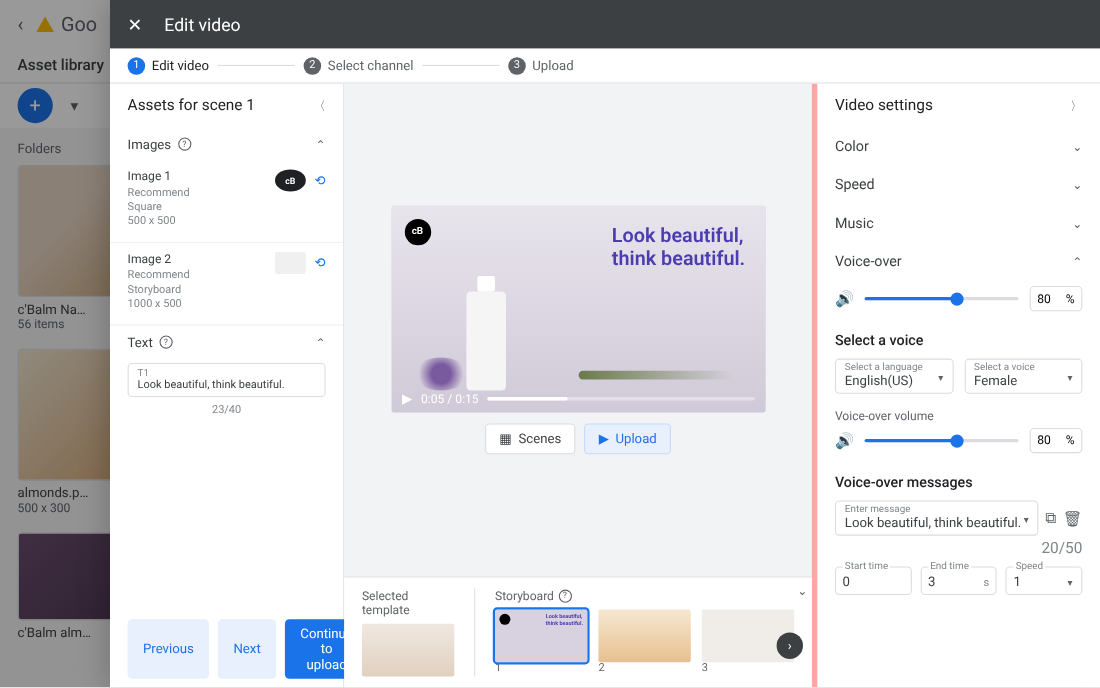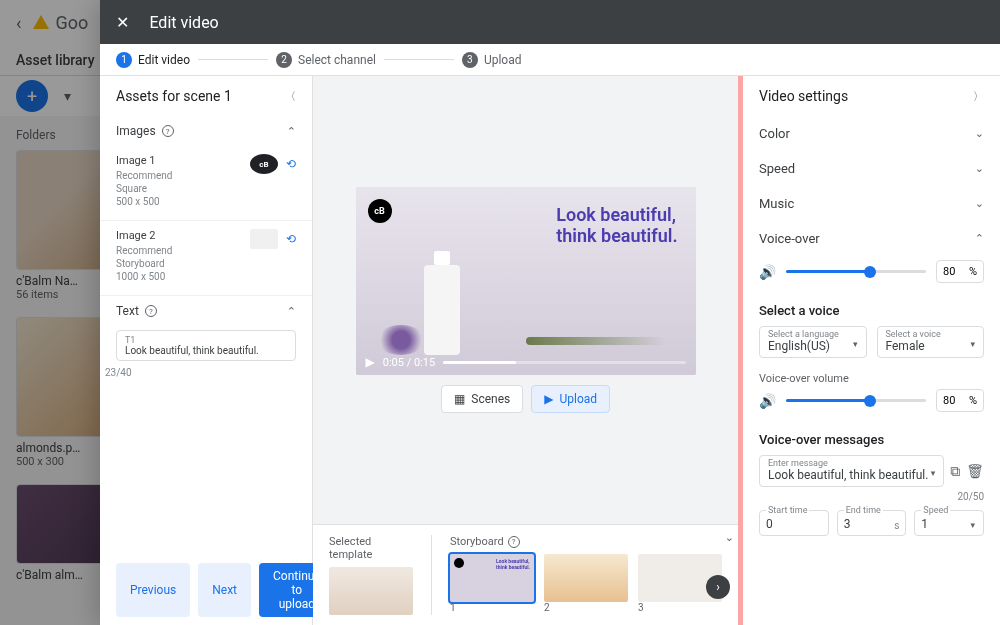--- a/index.html
+++ b/index.html
@@ -54,21 +54,21 @@
 .image-rec { color: #80868b; font-size: 10px; line-height: 1.3; }
 .image-right { display: flex; align-items: center; gap: 8px; }
 .image-preview { width: 28px; height: 20px; background: #202124; border-radius: 50%; display: flex; align-items: center; justify-content: center; color: #fff; font-size: 8px; font-weight: bold; }
 .image-preview.rect { border-radius: 2px; background: #f0f0f0; }
 .swap-icon { color: #1a73e8; font-size: 12px; }
 
 .text-input-wrap { padding: 4px 16px 4px; }
 .text-input { width: 100%; border: 1px solid #dadce0; border-radius: 4px; padding: 4px 8px; font-size: 10px; }
 .text-label { font-size: 9px; color: #80868b; }
 .text-val { font-size: 10px; color: #3c4043; }
-.char-count { text-align: left; font-size: 10px; color: #80868b; padding: 2px 5px 8px; }
+.char-count { text-align: center; font-size: 10px; color: #80868b; padding: 2px 32px 8px; }
 
 .left-footer { padding: 8px 16px; display: flex; flex-direction: row; gap: 8px; }
 .btn-row { display: flex; justify-content: space-between; gap: 8px; }
 .btn { padding: 6px 14px; border-radius: 4px; font-size: 12px; border: none; cursor: pointer; }
 .btn-pale { background: #e8f0fe; color: #1a73e8; }
 .btn-primary { background: #1a73e8; color: #fff; }
 .btn-text { background: none; color: #1a73e8; }
 .final-row { display: flex; align-items: flex-end; gap: 12px; }
 
 .center-panel { flex: 1; background: #f1f3f4; display: flex; flex-direction: column; }
@@ -118,21 +118,21 @@
 .rp-subhead { font-size: 13px; color: #202124; padding: 8px 16px 4px; font-weight: 500; }
 .select-row { display: flex; gap: 10px; padding: 4px 16px 10px; }
 .select-box { flex: 1; border: 1px solid #dadce0; border-radius: 4px; padding: 2px 8px 4px; position: relative; }
 .select-label { font-size: 9px; color: #80868b; }
 .select-val { font-size: 12px; color: #3c4043; }
 .select-arrow { position: absolute; right: 8px; top: 50%; transform: translateY(-30%); color: #5f6368; font-size: 9px; }
 
 .msg-row { padding: 4px 16px; display: flex; gap: 6px; align-items: center; }
 .msg-input { flex: 1; border: 1px solid #dadce0; border-radius: 4px; padding: 2px 8px 4px; position: relative; }
 .msg-icon { color: #5f6368; font-size: 14px; cursor: pointer; }
-.msg-count { text-align: right; font-size: 10px; color: #80868b; padding: 0 16px 4px; }
+.msg-count { text-align: right; font-size: 14px; color: #80868b; padding: 0 16px 4px; }
 
 .timing-row { display: flex; gap: 8px; padding: 4px 16px 12px; }
 .timing-box { flex: 1; border: 1px solid #dadce0; border-radius: 4px; padding: 2px 6px 4px; position: relative; }
 .timing-label { font-size: 9px; color: #80868b; position: absolute; top: -6px; left: 6px; background: #fff; padding: 0 2px; }
 .timing-val { font-size: 12px; color: #3c4043; padding-top: 4px; }
 .timing-unit { position: absolute; right: 6px; bottom: 4px; font-size: 10px; color: #80868b; }
 </style>
 </head>
 <body>
 

